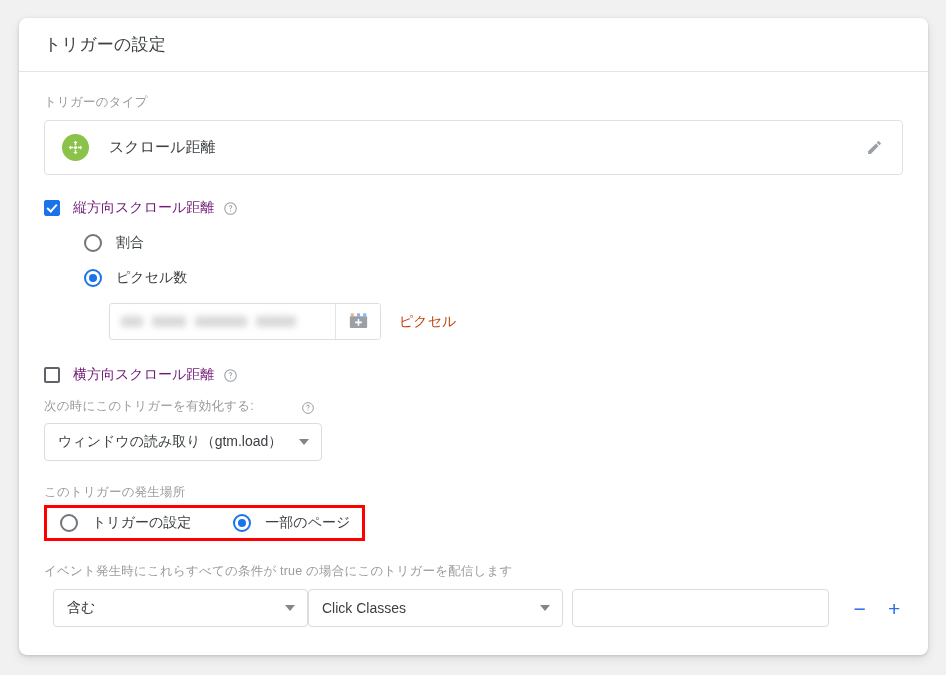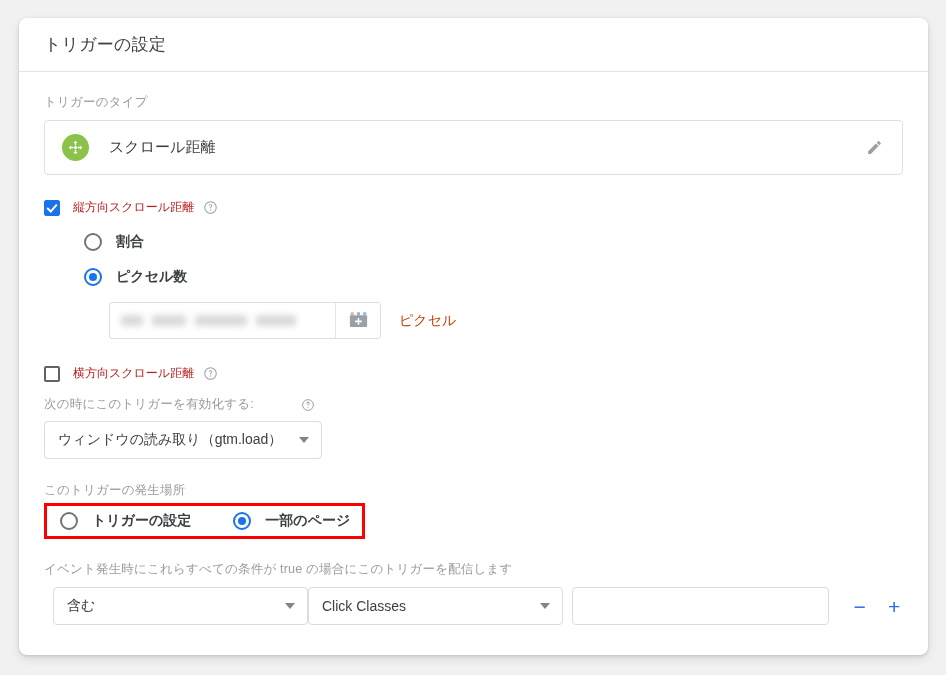--- a/index.html
+++ b/index.html
@@ -111,37 +111,36 @@
     position: absolute;
     left: 4px;
     top: 1px;
     width: 4px;
     height: 8px;
     border: solid #fff;
     border-width: 0 2px 2px 0;
     transform: rotate(42deg);
   }
   .check-label {
-    font-size: 12px;
-    color: #b91c1c;
+    font-size: 14px;
+    color: #701a75;
     margin-left: 13px;
   }
   .help-icon {
     margin-left: 9px;
     display: inline-flex;
     align-items: center;
     cursor: pointer;
   }
 
   
   .radio-row {
     display: flex;
     align-items: center;
     margin-top: 17px;
-    font-weight: bold;
   }
   .radio-row.indent { margin-left: 40px; }
   .radio {
     width: 18px;
     height: 18px;
     border-radius: 50%;
     box-sizing: border-box;
     flex: 0 0 auto;
     cursor: pointer;
     position: relative;
@@ -371,21 +370,21 @@
       <span class="check-label">横方向スクロール距離</span>
       <span class="help-icon">
         <svg width="15" height="15" viewBox="0 0 24 24" aria-hidden="true">
           <circle cx="12" cy="12" r="9.2" fill="none" stroke="#9aa0a6" stroke-width="1.7"></circle>
           <path fill="#9aa0a6" d="M11.2 15.2h1.6v1.6h-1.6v-1.6zm.8-8.6c-1.6 0-2.9 1.1-2.9 2.7h1.5c0-.8.6-1.3 1.4-1.3.8 0 1.3.5 1.3 1.2 0 .6-.3.9-.9 1.4-.8.6-1.2 1.1-1.2 2.1v.4h1.5v-.3c0-.7.3-1 .9-1.5.8-.6 1.2-1.2 1.2-2.2 0-1.5-1.2-2.5-2.8-2.5z"></path>
         </svg>
       </span>
     </div>
 
     
-    <div style="display:flex;align-items:center;margin-top:14px;gap:40px;">
+    <div style="display:flex;align-items:flex-end;margin-top:14px;gap:40px;">
       <span class="section-label">次の時にこのトリガーを有効化する:</span>
       <span class="help-icon" style="margin-left:7px;">
         <svg width="14" height="14" viewBox="0 0 24 24" aria-hidden="true">
           <circle cx="12" cy="12" r="9.2" fill="none" stroke="#9aa0a6" stroke-width="1.7"></circle>
           <path fill="#9aa0a6" d="M11.2 15.2h1.6v1.6h-1.6v-1.6zm.8-8.6c-1.6 0-2.9 1.1-2.9 2.7h1.5c0-.8.6-1.3 1.4-1.3.8 0 1.3.5 1.3 1.2 0 .6-.3.9-.9 1.4-.8.6-1.2 1.1-1.2 2.1v.4h1.5v-.3c0-.7.3-1 .9-1.5.8-.6 1.2-1.2 1.2-2.2 0-1.5-1.2-2.5-2.8-2.5z"></path>
         </svg>
       </span>
     </div>
     <div class="select-box" style="width:278px;margin-top:8px;">
       <span class="select-text">ウィンドウの読み取り（gtm.load）</span>

